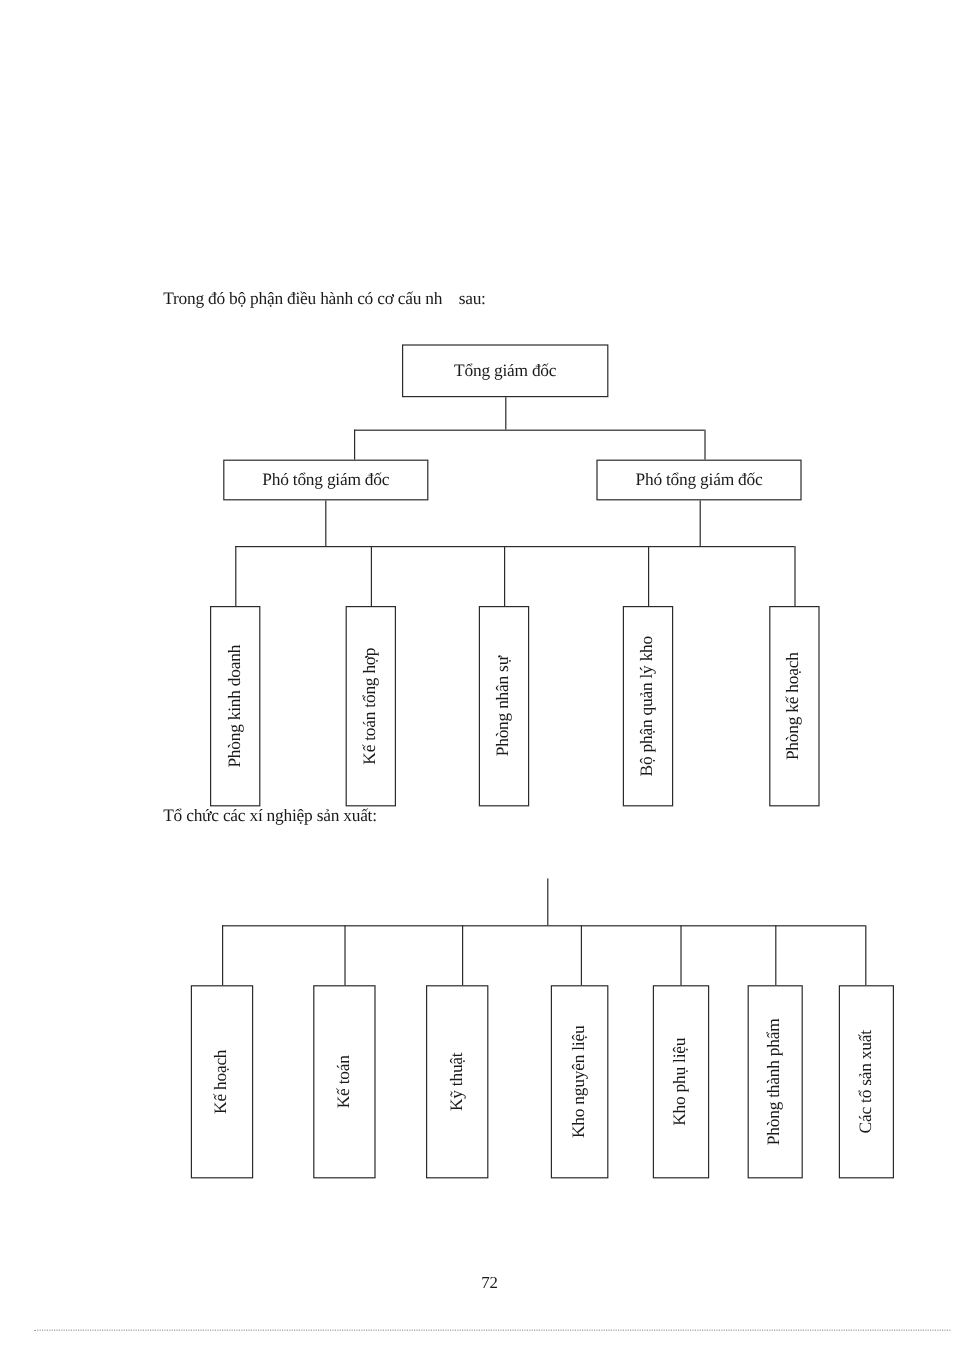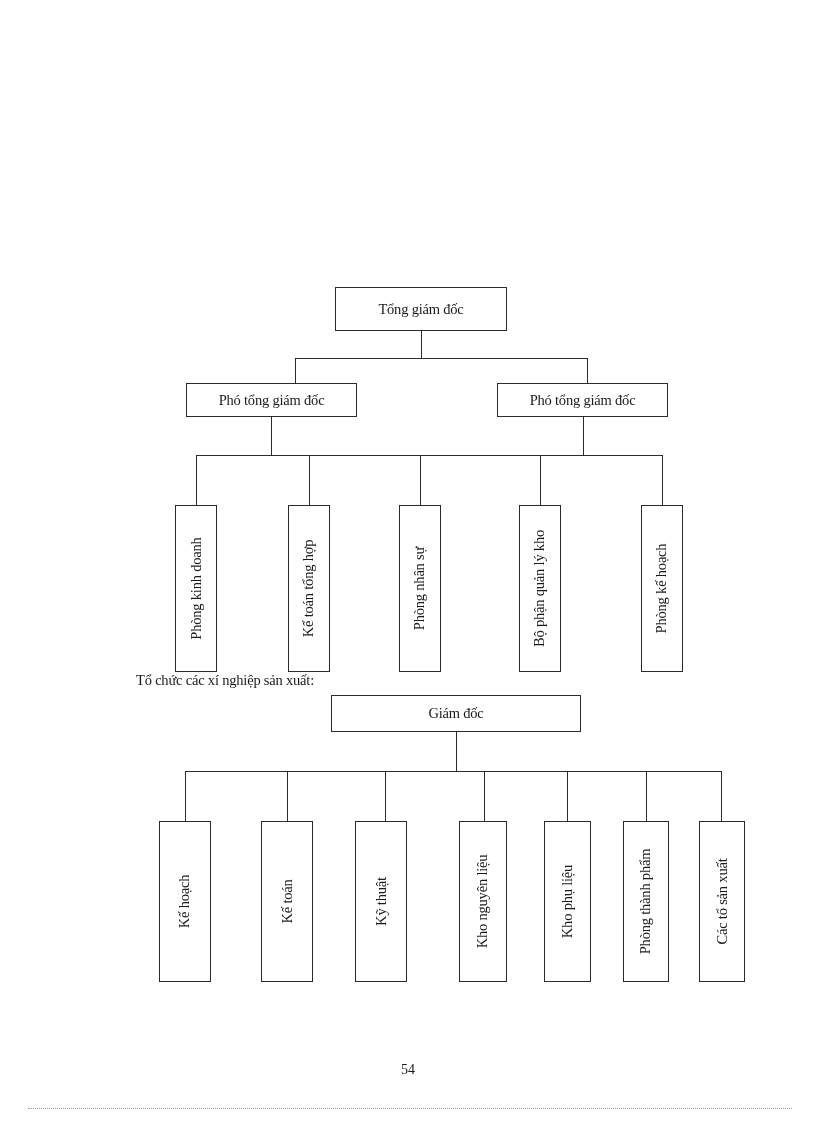--- a/index.html
+++ b/index.html
@@ -71,20 +71,21 @@
     right: 24px;
     height: 0;
     border-top: 1px dotted #9a9a9a;
   }
 </style>
 </head>
 <body>
 
 <div id="page">
 
+  <div class="para" style="left:136px; top:241px;">Trong đó bộ phận điều hành có cơ cấu nh    sau:</div>
 
   <div class="box" style="left:335px; top:287px; width:172px; height:44px;">
     <span class="lbl">Tổng giám đốc</span>
   </div>
 
   <div class="ln v" style="left:421px; top:331px; height:27px;"></div>
   <div class="ln h" style="left:295px; top:358px; width:292px;"></div>
   <div class="ln v" style="left:295px; top:358px; height:25px;"></div>
   <div class="ln v" style="left:587px; top:358px; height:25px;"></div>
 
@@ -116,23 +117,20 @@
   </div>
   <div class="box vert" style="left:519px; top:505px; width:42px; height:167px;">
     <span class="lbl">Bộ phận quản lý kho</span>
   </div>
   <div class="box vert" style="left:641px; top:505px; width:42px; height:167px;">
     <span class="lbl">Phòng kế hoạch</span>
   </div>
 
   <div class="para" style="left:136px; top:672px;">Tổ chức các xí nghiệp sản xuất:</div>
 
-  <div class="box" style="left:331px; top:695px; width:250px; height:37px;">
-    <span class="lbl">Giám đốc</span>
-  </div>
 
   <div class="ln v" style="left:456px; top:732px; height:39px;"></div>
   <div class="ln h" style="left:185px; top:771px; width:536px;"></div>
 
   <div class="ln v" style="left:185px; top:771px; height:50px;"></div>
   <div class="ln v" style="left:287px; top:771px; height:50px;"></div>
   <div class="ln v" style="left:385px; top:771px; height:50px;"></div>
   <div class="ln v" style="left:484px; top:771px; height:50px;"></div>
   <div class="ln v" style="left:567px; top:771px; height:50px;"></div>
   <div class="ln v" style="left:646px; top:771px; height:50px;"></div>
@@ -153,17 +151,17 @@
   <div class="box vert" style="left:544px; top:821px; width:47px; height:161px;">
     <span class="lbl">Kho phụ liệu</span>
   </div>
   <div class="box vert" style="left:623px; top:821px; width:46px; height:161px;">
     <span class="lbl">Phòng thành phẩm</span>
   </div>
   <div class="box vert" style="left:699px; top:821px; width:46px; height:161px;">
     <span class="lbl">Các tổ sản xuất</span>
   </div>
 
-  <div class="pagenum" style="top:1062px;">54</div>
+  <div class="pagenum" style="top:1062px;">72</div>
 
   <div class="footrule" style="top:1108px;"></div>
 
 </div>
 
 </body></html>

